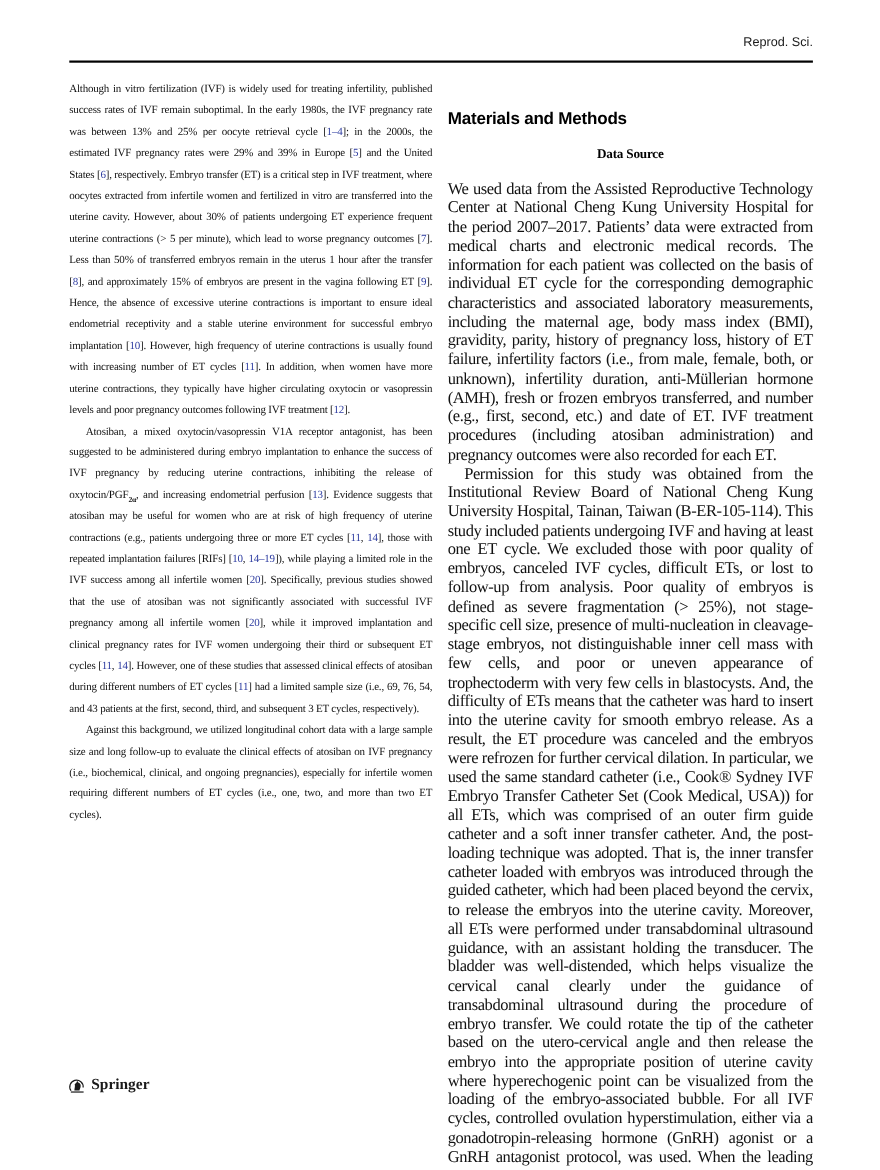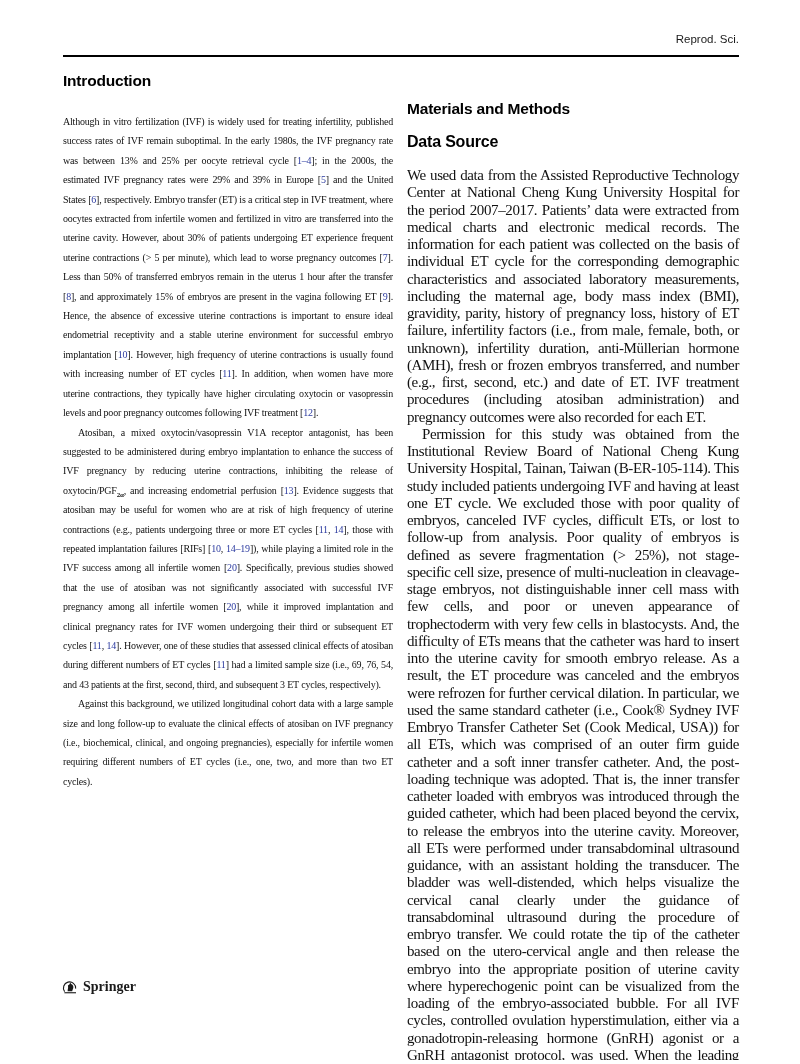--- a/index.html
+++ b/index.html
@@ -15,22 +15,22 @@
   .col { position:absolute; top:72px; }
   .col-left  { left:63px;  width:330px; }
   .col-right { left:407px; width:332px;margin-top:28px; }
   h2.sec {
     margin:0; font-family:"Liberation Sans", sans-serif; font-weight:bold;
     font-size:15.5px; color:#000; letter-spacing:-0.2px;
   }
   .col-left  h2.sec { margin-bottom:22px; }
   .col-right h2.sec { margin-bottom:15px; }
   h3.subsec {
-    margin:0 0 16px 0; font-family:Liberation Sans, sans-serif;
-    font-weight:bold; font-size:16px; color:#000; letter-spacing:-0.2px;
+    margin:0 0 16px 0; font-family:Liberation Serif, serif;
+    font-weight:bold; font-size:12px; color:#000; letter-spacing:-0.2px;text-align:center;
   }
   .body { text-align:justify; }
   .col-left  .body { font-size:10px; line-height:19.4px; letter-spacing:-0.2px; }
   .col-right .body { font-size:15px;   line-height:17.25px; letter-spacing:-0.38px; }
   .para { margin:0; }
   .para + .para { text-indent:15px; }
   .cite { color:var(--cite-color, #2b3a9f); }
   sub { font-size:70%; line-height:0;font-weight:bold; }
   .springer {
     position:absolute; left:62px; top:979px; display:flex; align-items:center;
@@ -41,21 +41,20 @@
 </style>
 </head>
 <body>
 
 <div class="page">
 
   <div class="running-head">Reprod. Sci.</div>
   <div class="rule"></div>
 
   <div class="col col-left">
-    <h2 class="sec">Introduction</h2>
     <div class="body">
         <p class="para"><span>Although in vitro fertilization (IVF) is widely used for treating infertility, published success rates of IVF remain suboptimal. In the early 1980s, the IVF pregnancy rate was between 13% and 25% per oocyte retrieval cycle [</span><span class="cite">1–4</span><span>]; in the 2000s, the estimated IVF pregnancy rates were 29% and 39% in Europe [</span><span class="cite">5</span><span>] and the United States [</span><span class="cite">6</span><span>], respectively. Embryo transfer (ET) is a critical step in IVF treatment, where oocytes extracted from infertile women and fertilized in vitro are transferred into the uterine cavity. However, about 30% of patients undergoing ET experience frequent uterine contractions (&gt; 5 per minute), which lead to worse pregnancy outcomes [</span><span class="cite">7</span><span>]. Less than 50% of transferred embryos remain in the uterus 1 hour after the transfer [</span><span class="cite">8</span><span>], and approximately 15% of embryos are present in the vagina following ET [</span><span class="cite">9</span><span>]. Hence, the absence of excessive uterine contractions is important to ensure ideal endometrial receptivity and a stable uterine environment for successful embryo implantation [</span><span class="cite">10</span><span>]. However, high frequency of uterine contractions is usually found with increasing number of ET cycles [</span><span class="cite">11</span><span>]. In addition, when women have more uterine contractions, they typically have higher circulating oxytocin or vasopressin levels and poor pregnancy outcomes following IVF treatment [</span><span class="cite">12</span><span>].</span></p>
         <p class="para"><span>Atosiban, a mixed oxytocin/vasopressin V1A receptor antagonist, has been suggested to be administered during embryo implantation to enhance the success of IVF pregnancy by reducing uterine contractions, inhibiting the release of oxytocin/PGF</span><sub>2α</sub><span>, and increasing endometrial perfusion [</span><span class="cite">13</span><span>]. Evidence suggests that atosiban may be useful for women who are at risk of high frequency of uterine contractions (e.g., patients undergoing three or more ET cycles [</span><span class="cite">11</span><span>, </span><span class="cite">14</span><span>], those with repeated implantation failures [RIFs] [</span><span class="cite">10</span><span>, </span><span class="cite">14–19</span><span>]), while playing a limited role in the IVF success among all infertile women [</span><span class="cite">20</span><span>]. Specifically, previous studies showed that the use of atosiban was not significantly associated with successful IVF pregnancy among all infertile women [</span><span class="cite">20</span><span>], while it improved implantation and clinical pregnancy rates for IVF women undergoing their third or subsequent ET cycles [</span><span class="cite">11</span><span>, </span><span class="cite">14</span><span>]. However, one of these studies that assessed clinical effects of atosiban during different numbers of ET cycles [</span><span class="cite">11</span><span>] had a limited sample size (i.e., 69, 76, 54, and 43 patients at the first, second, third, and subsequent 3 ET cycles, respectively).</span></p>
         <p class="para"><span>Against this background, we utilized longitudinal cohort data with a large sample size and long follow-up to evaluate the clinical effects of atosiban on IVF pregnancy (i.e., biochemical, clinical, and ongoing pregnancies), especially for infertile women requiring different numbers of ET cycles (i.e., one, two, and more than two ET cycles).</span></p>
       </div>
   </div>
 
   <div class="col col-right">
     <h2 class="sec">Materials and Methods</h2>
     <h3 class="subsec">Data Source</h3>

